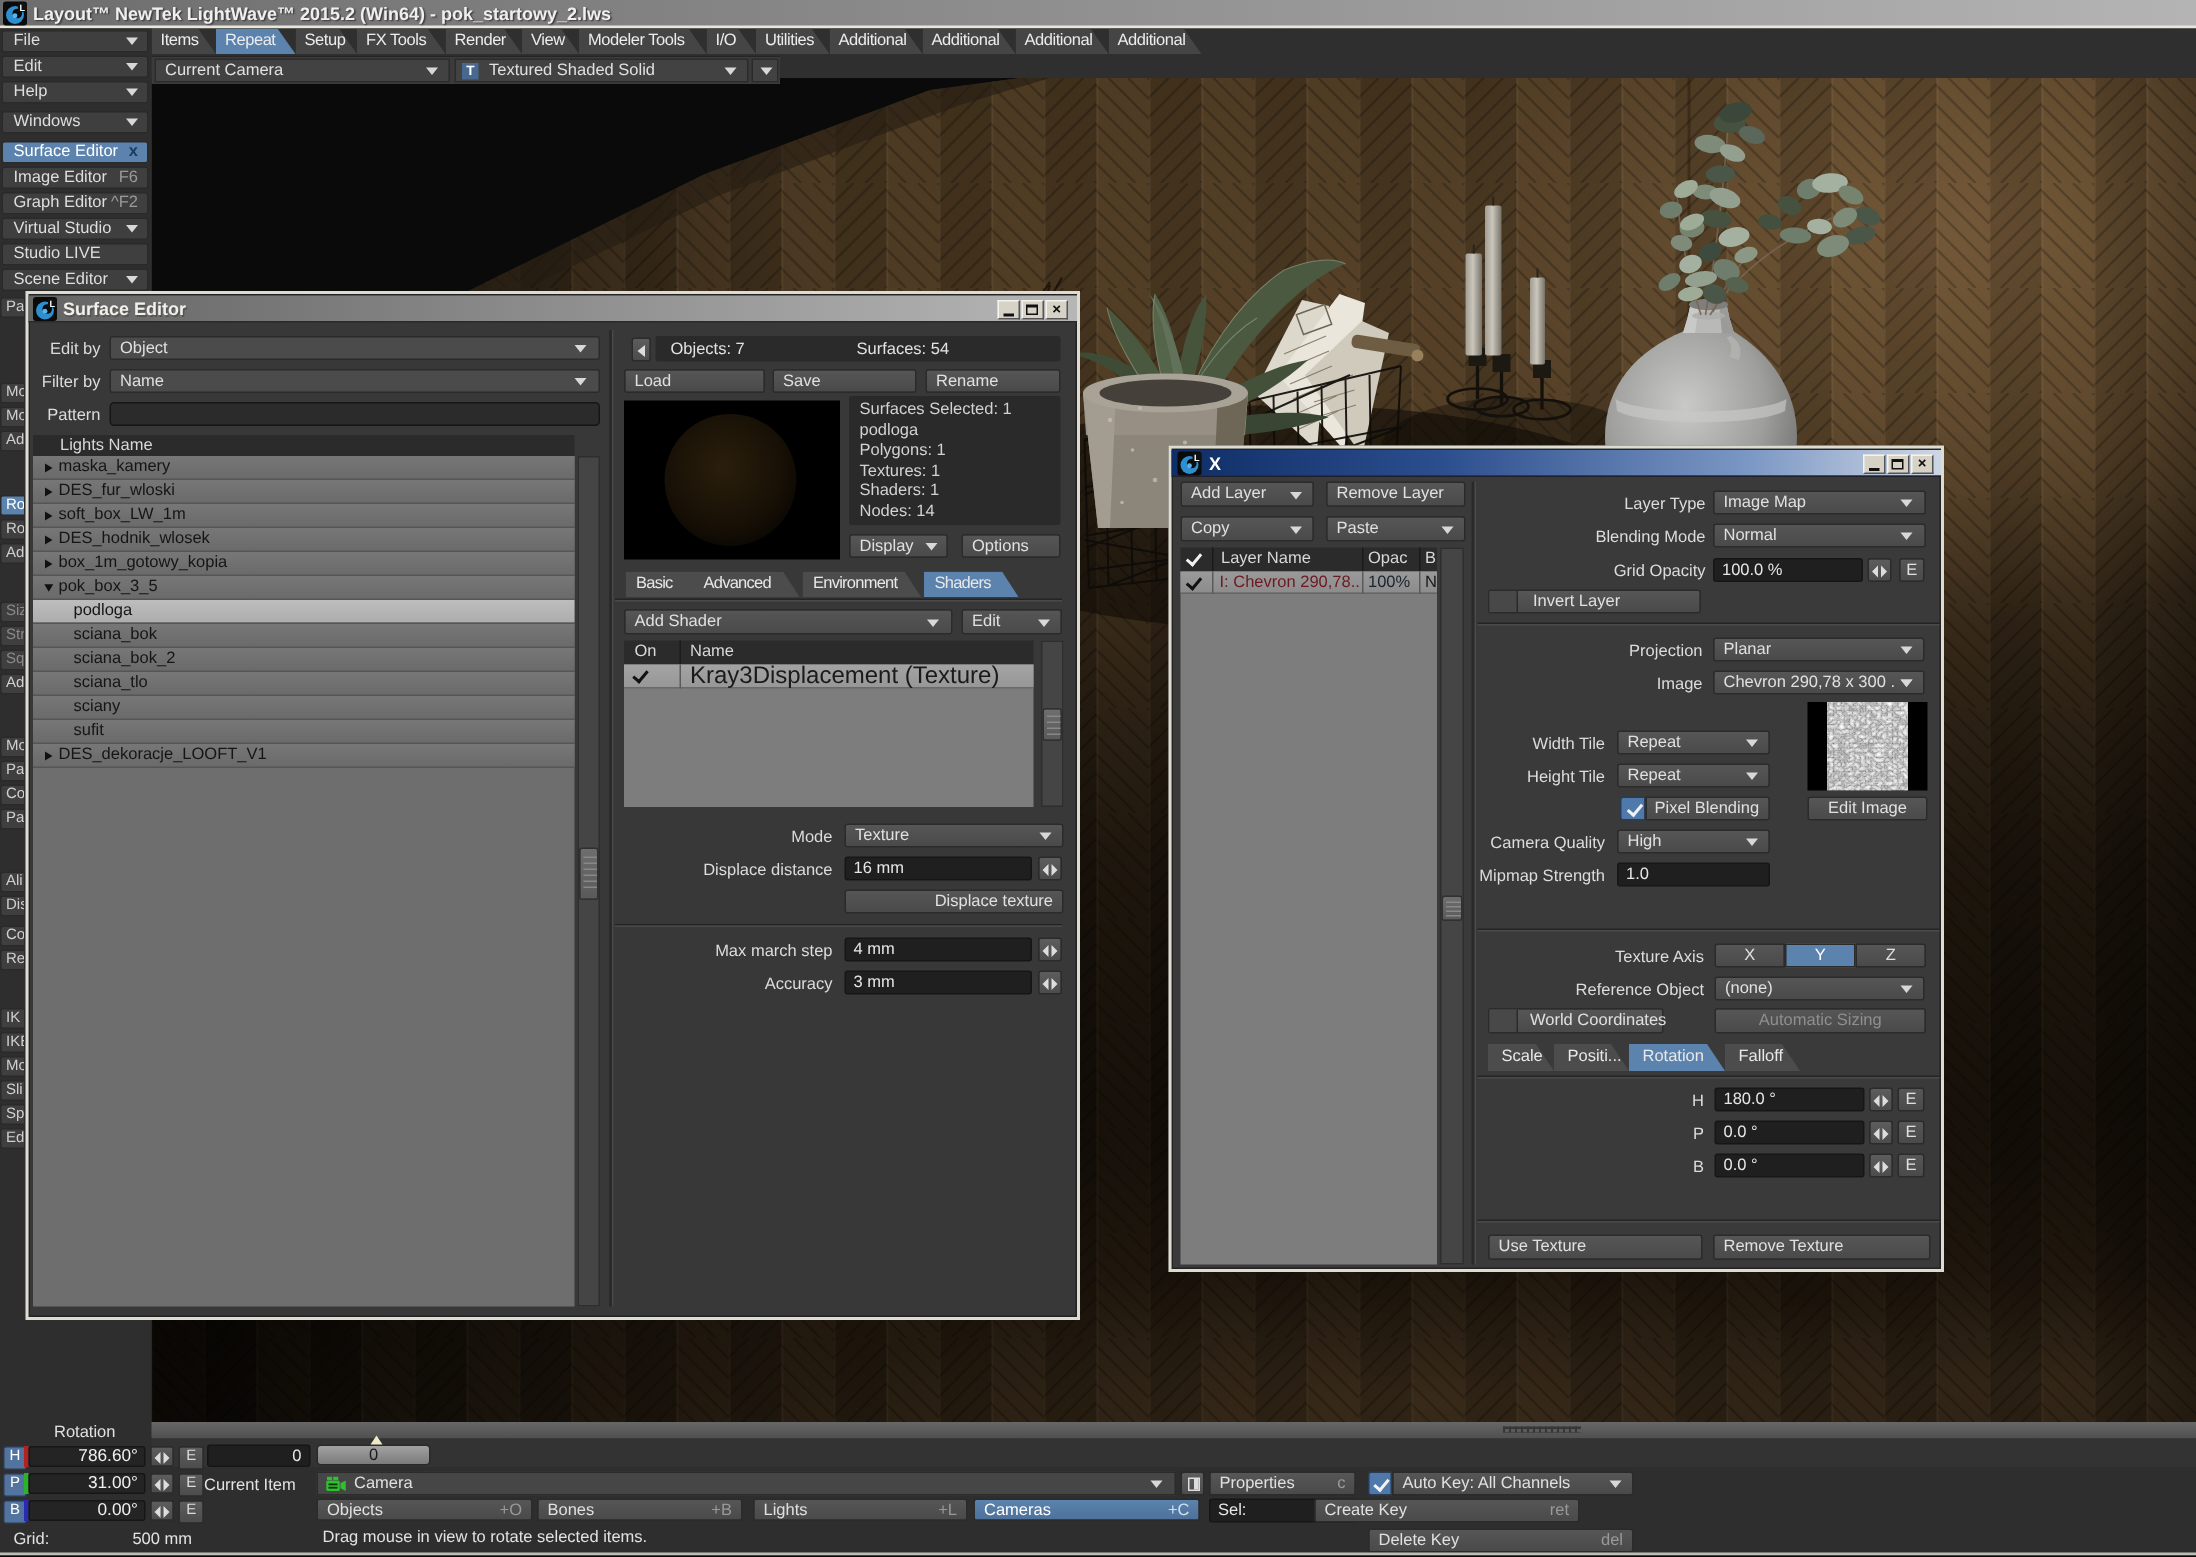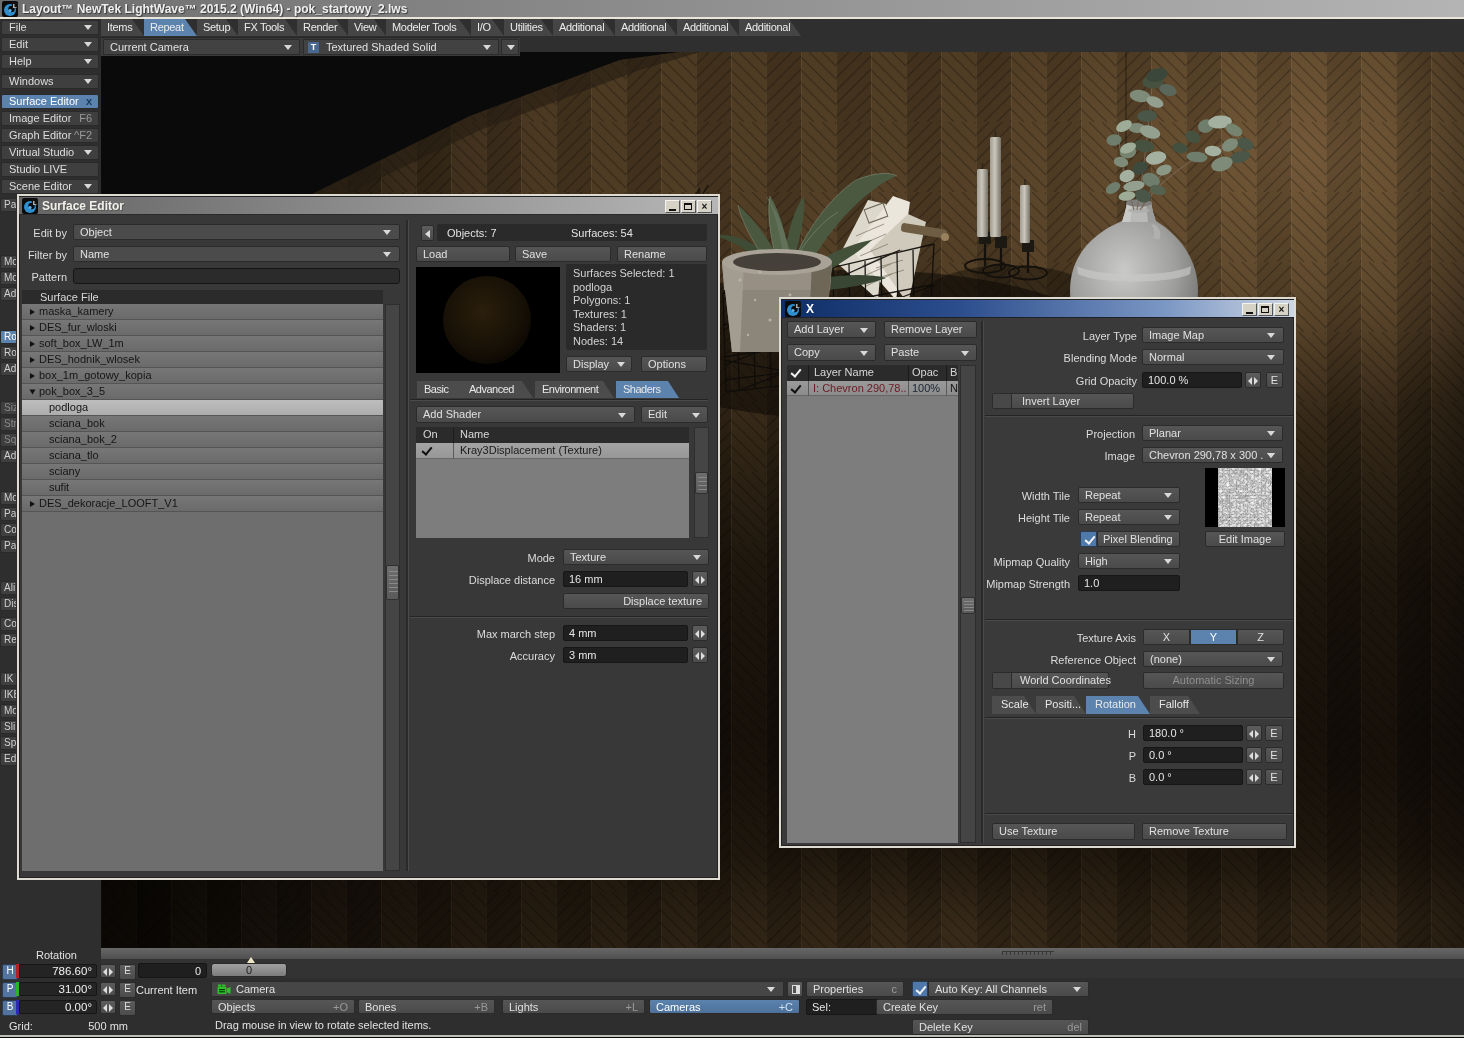--- a/index.html
+++ b/index.html
@@ -411,21 +411,21 @@
       </div>
   <div class="wbtn" style="left:678px;top:3px;color:#111;font-size:10px;font-weight:bold;text-align:center;line-height:11px">×</div>
  </div>
 
  <div class="lbl" style="left:0;top:31px;width:48px">Edit by</div>
  <div class="btn" style="left:54px;top:28px;width:327px;height:16px;background:#4b4b4b;border-radius:2px">Object<span class="tri" style="right:8px;top:5px"></span></div>
  <div class="lbl" style="left:0;top:53px;width:48px">Filter by</div>
  <div class="btn" style="left:54px;top:50px;width:327px;height:16px;background:#4b4b4b;border-radius:2px">Name<span class="tri" style="right:8px;top:5px"></span></div>
  <div class="lbl" style="left:0;top:75px;width:48px">Pattern</div>
  <div class="dk" style="left:54px;top:72px;width:327px;height:16px;border-radius:3px;background:#2b2b2b"></div>
- <div class="ab" style="left:3px;top:94px;width:361px;height:14px;background:#2b2b2b;color:#d8d8d8;font-size:11px;line-height:14px;padding-left:18px">Surface File</div>
+ <div class="ab" style="left:3px;top:94px;width:361px;height:14px;background:#2b2b2b;color:#d8d8d8;font-size:11px;line-height:14px;padding-left:18px">Lights Name</div>
  <div class="ab" style="left:3px;top:108px;width:361px;height:567px;background:#6e6e6e"></div>
  <div class="row" style="top:108px">
       <span class="ar"></span>
       <span style="position:absolute;left:17px">maska_kamery</span>
     </div>
  <div class="row" style="top:124px">
       <span class="ar"></span>
       <span style="position:absolute;left:17px">DES_fur_wloski</span>
     </div>
  <div class="row" style="top:140px">
@@ -504,21 +504,21 @@
 
  <div class="ab" style="left:397px;top:231px;width:273px;height:16px;background:#2b2b2b;color:#d8d8d8;font-size:11px;line-height:15px">
       <span style="position:absolute;left:7px">On</span>
       <span style="position:absolute;left:44px">Name</span>
       <span class="ab" style="left:37px;top:0;width:1px;height:16px;background:#1c1c1c"></span>
     </div>
  <div class="ab" style="left:397px;top:247px;width:273px;height:95px;background:#7d7d7d"></div>
  <div class="ab" style="left:397px;top:247px;width:273px;height:16px;background:linear-gradient(#a4a4a4,#979797);border-bottom:1px solid #6a6a6a">
       <span class="ck" style="left:8px;top:2px"></span>
       <span class="ab" style="left:37px;top:0;width:1px;height:16px;background:#5a5a5a"></span>
-      <span style="position:absolute;left:44px;color:#1a1a1a;font-size:11px;line-height:15px">Kray3Displacement (Texture)</span>
+      <span style="position:absolute;left:44px;color:#1a1a1a;font-size:16px;line-height:15px">Kray3Displacement (Texture)</span>
     </div>
  <div class="ab" style="left:675px;top:231px;width:15px;height:111px;background:#454545;border:1px solid #2e2e2e"></div>
  <div class="ab" style="left:676px;top:276px;width:13px;height:22px;background:linear-gradient(#6e6e6e,#5a5a5a);border:1px solid #303030;border-radius:2px">
   <div class="ab" style="left:2px;top:4px;width:9px;height:1px;background:#888;box-shadow:0 4px 0 #888,0 8px 0 #888,0 12px 0 #888"></div>
     </div>
 
  <div class="lbl" style="left:420px;top:356px;width:116px">Mode</div>
  <div class="btn" style="left:544px;top:353px;width:146px;height:16px">Texture<span class="tri" style="right:7px;top:5px"></span></div>
  <div class="lbl" style="left:420px;top:378px;width:116px">Displace distance</div>
  <div class="dk" style="left:544px;top:375px;width:125px;height:16px">16 mm</div>
@@ -629,21 +629,21 @@
  </div>
  <div class="lbl" style="left:189px;top:191px;width:100px">Width Tile</div>
  <div class="btn" style="left:297px;top:188px;width:102px;height:16px">Repeat<span class="tri" style="right:7px;top:5px"></span></div>
  <div class="lbl" style="left:189px;top:213px;width:100px">Height Tile</div>
  <div class="btn" style="left:297px;top:210px;width:102px;height:16px">Repeat<span class="tri" style="right:7px;top:5px"></span></div>
  <div class="ab" style="left:299px;top:232px;width:17px;height:16px;background:#4f79ab;border:1px solid #2b3b52;border-radius:2px 0 0 2px">
       <span class="ckw" style="left:6px;top:2px"></span>
     </div>
  <div class="btn" style="left:316px;top:232px;width:83px;height:16px;border-radius:0 2px 2px 0;padding-left:5px">Pixel Blending</div>
  <div class="btn" style="left:424px;top:232px;width:80px;height:16px;text-align:center;padding:0">Edit Image</div>
- <div class="lbl" style="left:189px;top:257px;width:100px">Mipmap Quality</div>
+ <div class="lbl" style="left:189px;top:257px;width:100px">Camera Quality</div>
  <div class="btn" style="left:297px;top:254px;width:102px;height:16px">High<span class="tri" style="right:7px;top:5px"></span></div>
  <div class="lbl" style="left:189px;top:279px;width:100px">Mipmap Strength</div>
  <div class="dk" style="left:297px;top:276px;width:102px;height:16px">1.0</div>
  <div class="grv" style="left:204px;top:320px;width:308px"></div>
  <div class="lbl" style="left:255px;top:333px;width:100px">Texture Axis</div>
  <div class="btn" style="left:362px;top:330px;width:47px;height:16px;text-align:center;border-radius:2px 0 0 2px">X</div>
  <div class="btn" style="left:409px;top:330px;width:47px;height:16px;text-align:center;border-radius:0;background:#5b83ad;color:#fff">Y</div>
  <div class="btn" style="left:456px;top:330px;width:47px;height:16px;text-align:center;border-radius:0 2px 2px 0">Z</div>
  <div class="lbl" style="left:255px;top:355px;width:100px">Reference Object</div>
  <div class="btn" style="left:362px;top:352px;width:140px;height:16px">(none)<span class="tri" style="right:7px;top:5px"></span></div>

